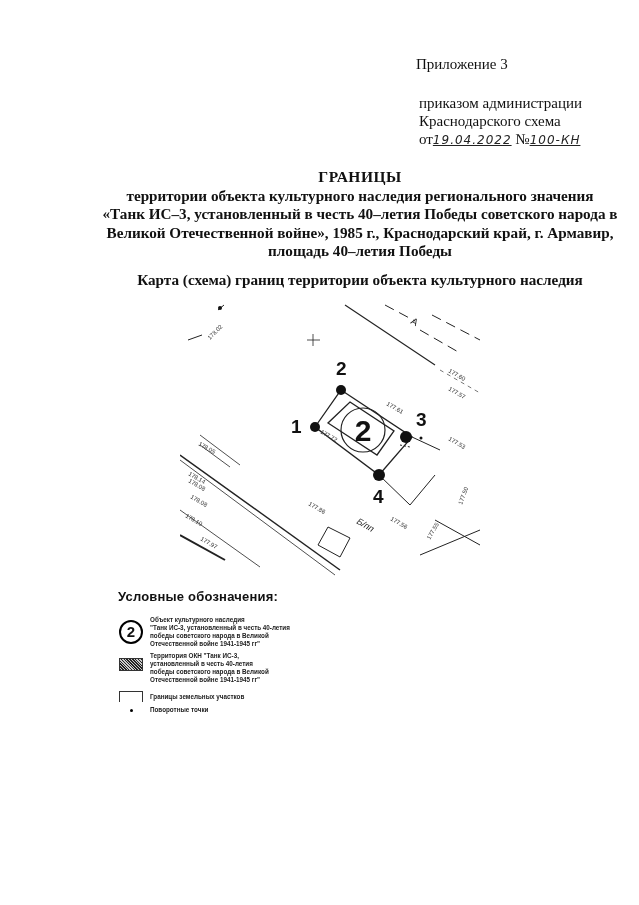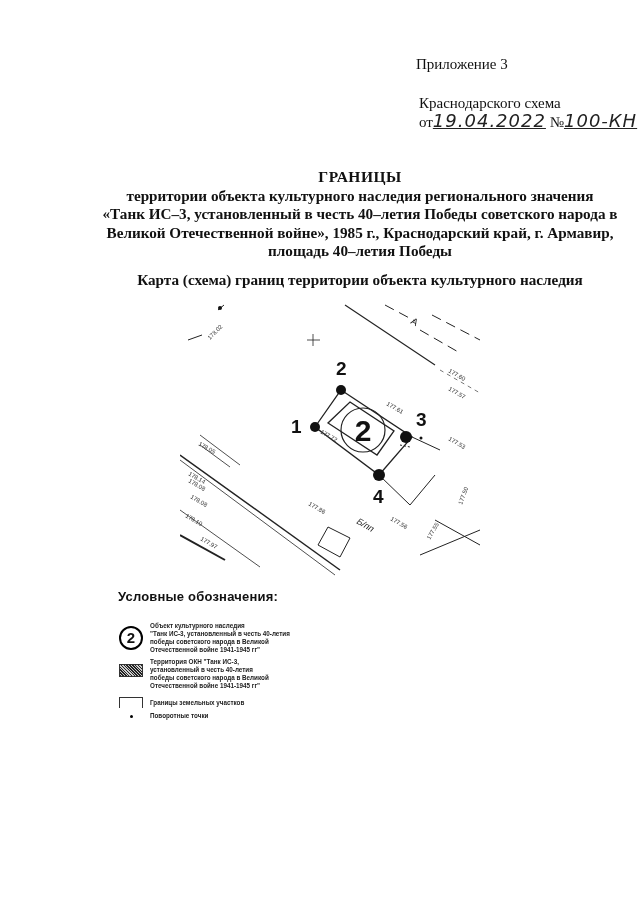--- a/index.html
+++ b/index.html
@@ -2,41 +2,42 @@
 <html><head>
 <meta charset="utf-8">
 <style>
   html, body { margin: 0; padding: 0; background: #ffffff; }
   body { width: 639px; height: 905px; position: relative; overflow: hidden; font-family: "Liberation Serif", serif; color: #111; }
   .abs { position: absolute; }
   .appendix { left: 416px; top: 56px; font-size: 15px; text-align: right; }
   .approved { left: 419px; top: 94px; font-size: 15px; line-height: 18px; }
   .approved .caps { letter-spacing: 0.2px; }
   .date-line { white-space: nowrap; }
-  .hand { font-family: "DejaVu Sans", sans-serif; font-style: italic; font-size: 18px; text-decoration: underline; letter-spacing: 1px; color: #222; }
+  .hand { font-family: "DejaVu Sans", sans-serif; font-style: italic; font-size: 12px; text-decoration: underline; letter-spacing: 1px; color: #222; }
   .title-block { left: 60px; width: 600px; top: 168px; text-align: center; font-weight: bold; font-size: 15.2px; line-height: 18.5px; }
   .title-block .h { font-size: 15.5px; letter-spacing: 0.5px; }
   .map-caption { left: 60px; width: 600px; top: 271px; text-align: center; font-weight: bold; font-size: 15.2px; }
   .map { left: 180px; top: 295px; width: 300px; height: 285px; }
   .legend { left: 118px; top: 589px; width: 240px; font-family: "Liberation Sans", sans-serif; }
-  .legend-title { font-size: 13px; font-weight: bold; margin-bottom: 18px; letter-spacing: 0.2px; }
+  .legend-title { font-size: 13px; font-weight: bold; margin-bottom: 12px; letter-spacing: 0.2px; }
   .leg-row { position: relative; display: flex; align-items: flex-start; font-size: 6.3px; line-height: 8px; }
   .leg-sym { width: 26px; flex: 0 0 26px; display: flex; justify-content: center; }
   .leg-text { padding-left: 6px; white-space: pre-line; font-weight: bold; color: #222; }
   .circle-sym { width: 20px; height: 20px; border: 2px solid #000; border-radius: 50%; font-weight: bold; font-size: 15px; line-height: 20px; text-align: center; box-sizing: content-box; margin-top: 4px; }
   .hatch-sym { width: 22px; height: 11px; margin-top: 6px; background: repeating-linear-gradient(45deg, #222 0 1px, #ccc 1px 2px); border: 1px solid #333; }
   .bound-sym { width: 22px; height: 10px; border-left: 1px solid #333; border-right: 1px solid #333; border-top: 1px solid #333; margin-top: 1px; }
   .dot-sym { width: 3px; height: 3px; background: #000; border-radius: 50%; margin-top: 3px; }
 </style>
 </head>
 <body>
 
 <div class="abs appendix">Приложение 3</div>
 
 <div class="abs approved">
+  <div>приказом администрации</div>
   <div>Краснодарского схема</div>
   <div class="date-line">
     <span>от</span><span class="hand">19.04.2022</span>
     <span>№</span><span class="hand">100-КН</span>
   </div>
 </div>
 
 <div class="abs title-block">
   <div class="h">ГРАНИЦЫ</div>
   <div>территории объекта культурного наследия регионального значения</div>

